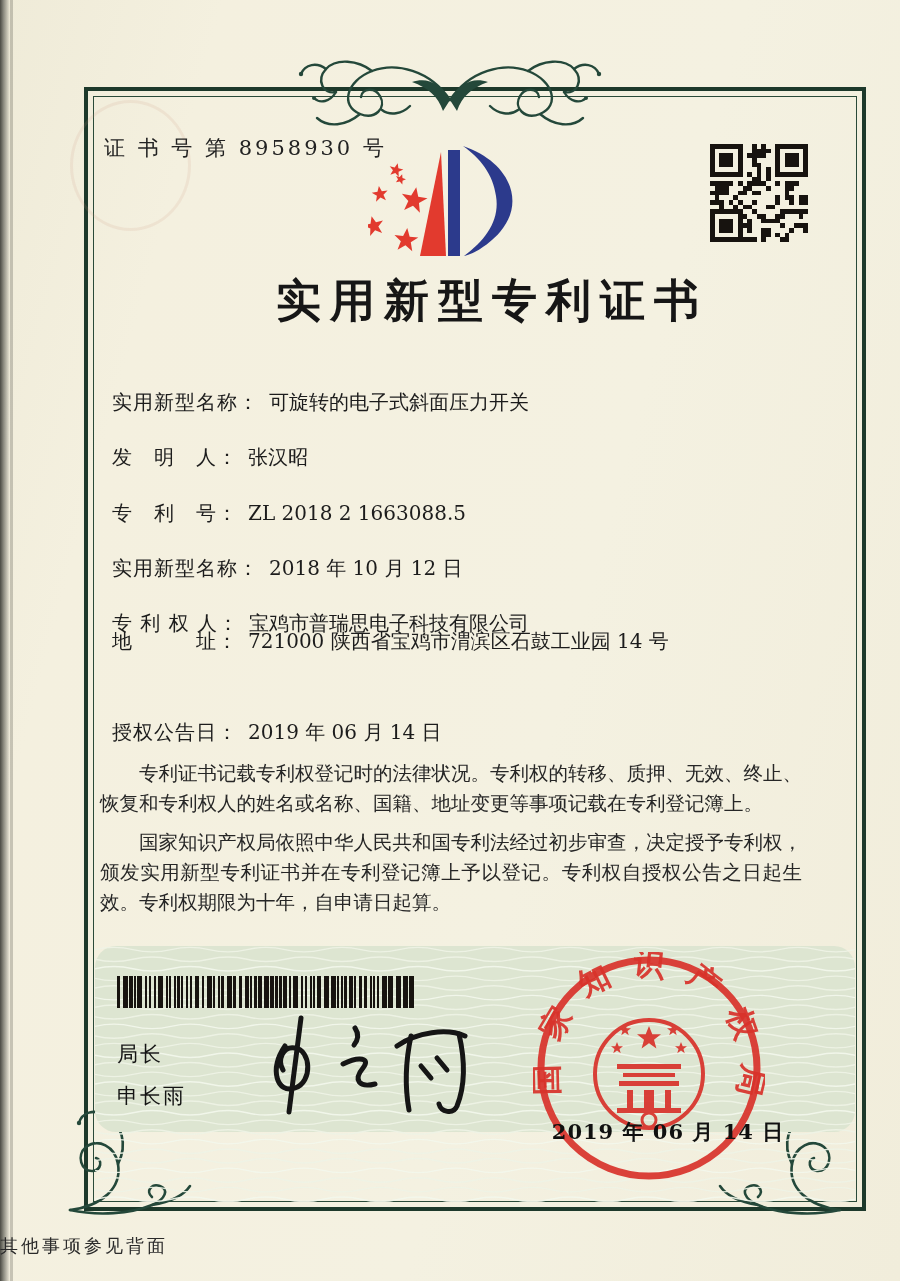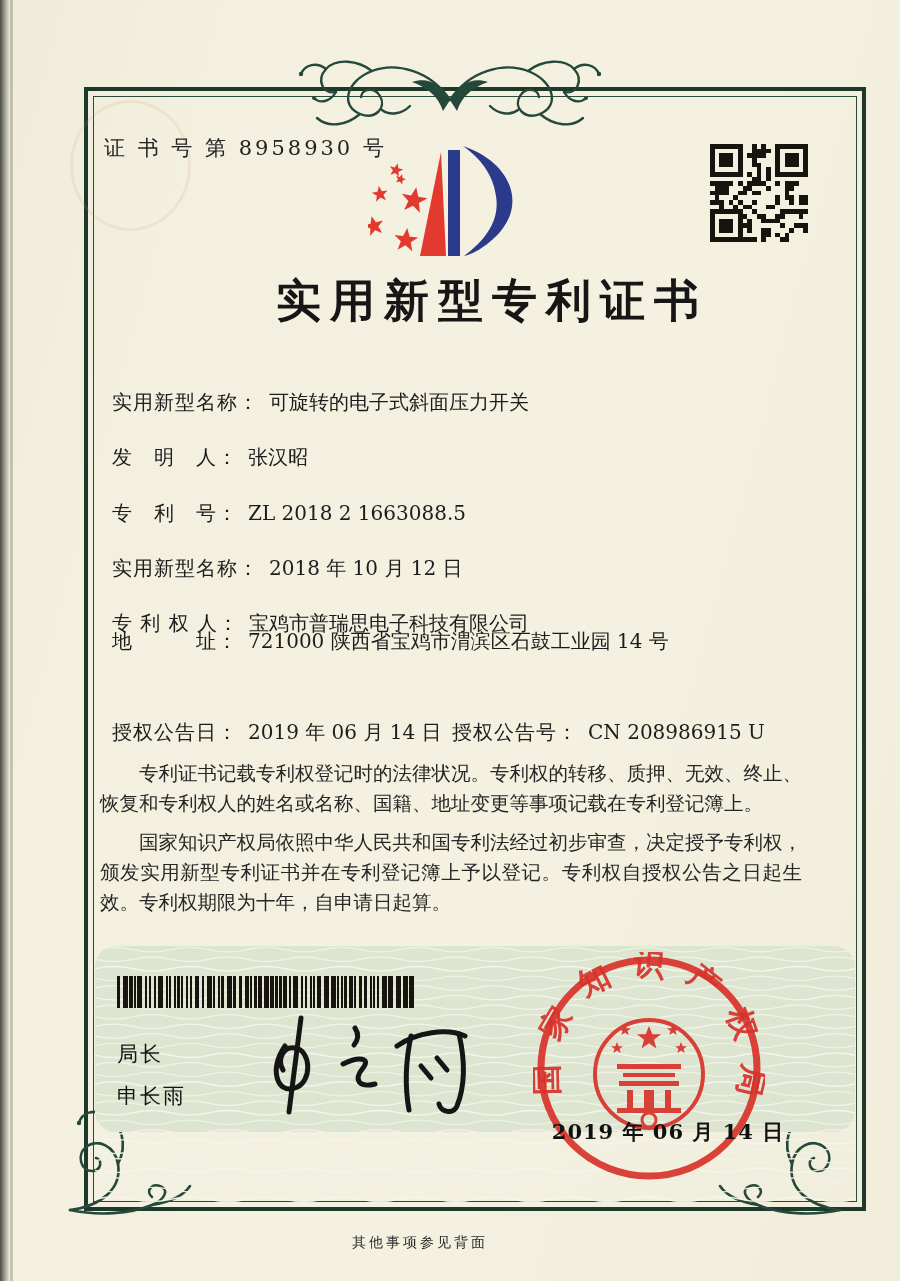--- a/index.html
+++ b/index.html
@@ -46,21 +46,21 @@
   .director-name{position:absolute;left:22px;top:136px;font-size:21px;letter-spacing:2px;color:#141414;
         font-family:Liberation Sans, sans-serif;}
   .signature{position:absolute;left:160px;top:66px;}
 
   .seal{position:absolute;left:438px;top:6px;}
   .seal-date{position:absolute;left:448px;top:172px;width:250px;text-align:center;
         font-size:21px;letter-spacing:1px;color:#101010;font-weight:bold;}
 
   .page-num{position:absolute;left:0;top:226px;width:640px;text-align:center;font-size:18px;
         letter-spacing:2px;color:#1a1a1a;}
-  .back-note{position:absolute;left:0;top:1234px;width:840px;text-align:center;font-size:14px;
+  .back-note{position:absolute;left:0;top:1234px;width:840px;font-size:18px;
         letter-spacing:3px;color:#2a2a2a;}
 
   .ornament-top{position:absolute;left:290px;top:54px;}
   .flourish-bl{position:absolute;left:58px;top:1092px;}
   .flourish-br{position:absolute;left:702px;top:1092px;transform:scaleX(-1);}
 </style>
 </head>
 <body>
 
 <div class="page">
@@ -371,23 +371,20 @@
       <span class="lbl">实用新型名称：</span><span class="val">2018 年 10 月 12 日</span>
     </div>
     <div class="row" style="top:610px">
       <span class="lbl">专 利 权 人：</span><span class="val">宝鸡市普瑞思电子科技有限公司</span>
     </div>
     <div class="row" style="top:628px">
       <span class="lbl">地　　　址：</span><span class="val">721000 陕西省宝鸡市渭滨区石鼓工业园 14 号</span>
     </div>
     <div class="row" style="top:719px;width:740px">
       <span class="lbl">授权公告日：</span><span class="val">2019 年 06 月 14 日</span>
-      <span class="grant-b">
-        <span class="lbl">授权公告号：</span><span class="val">CN 208986915 U</span>
-      </span>
     </div>
   </div>
 
   <div class="paras">
     <p>专利证书记载专利权登记时的法律状况。专利权的转移、质押、无效、终止、恢复和专利权人的姓名或名称、国籍、地址变更等事项记载在专利登记簿上。</p>
     <p>国家知识产权局依照中华人民共和国专利法经过初步审查，决定授予专利权，颁发实用新型专利证书并在专利登记簿上予以登记。专利权自授权公告之日起生效。专利权期限为十年，自申请日起算。</p>
   </div>
 
   <div class="band">
     <svg class="waves" id="waves" width="760" height="258" viewBox="0 0 760 258">

